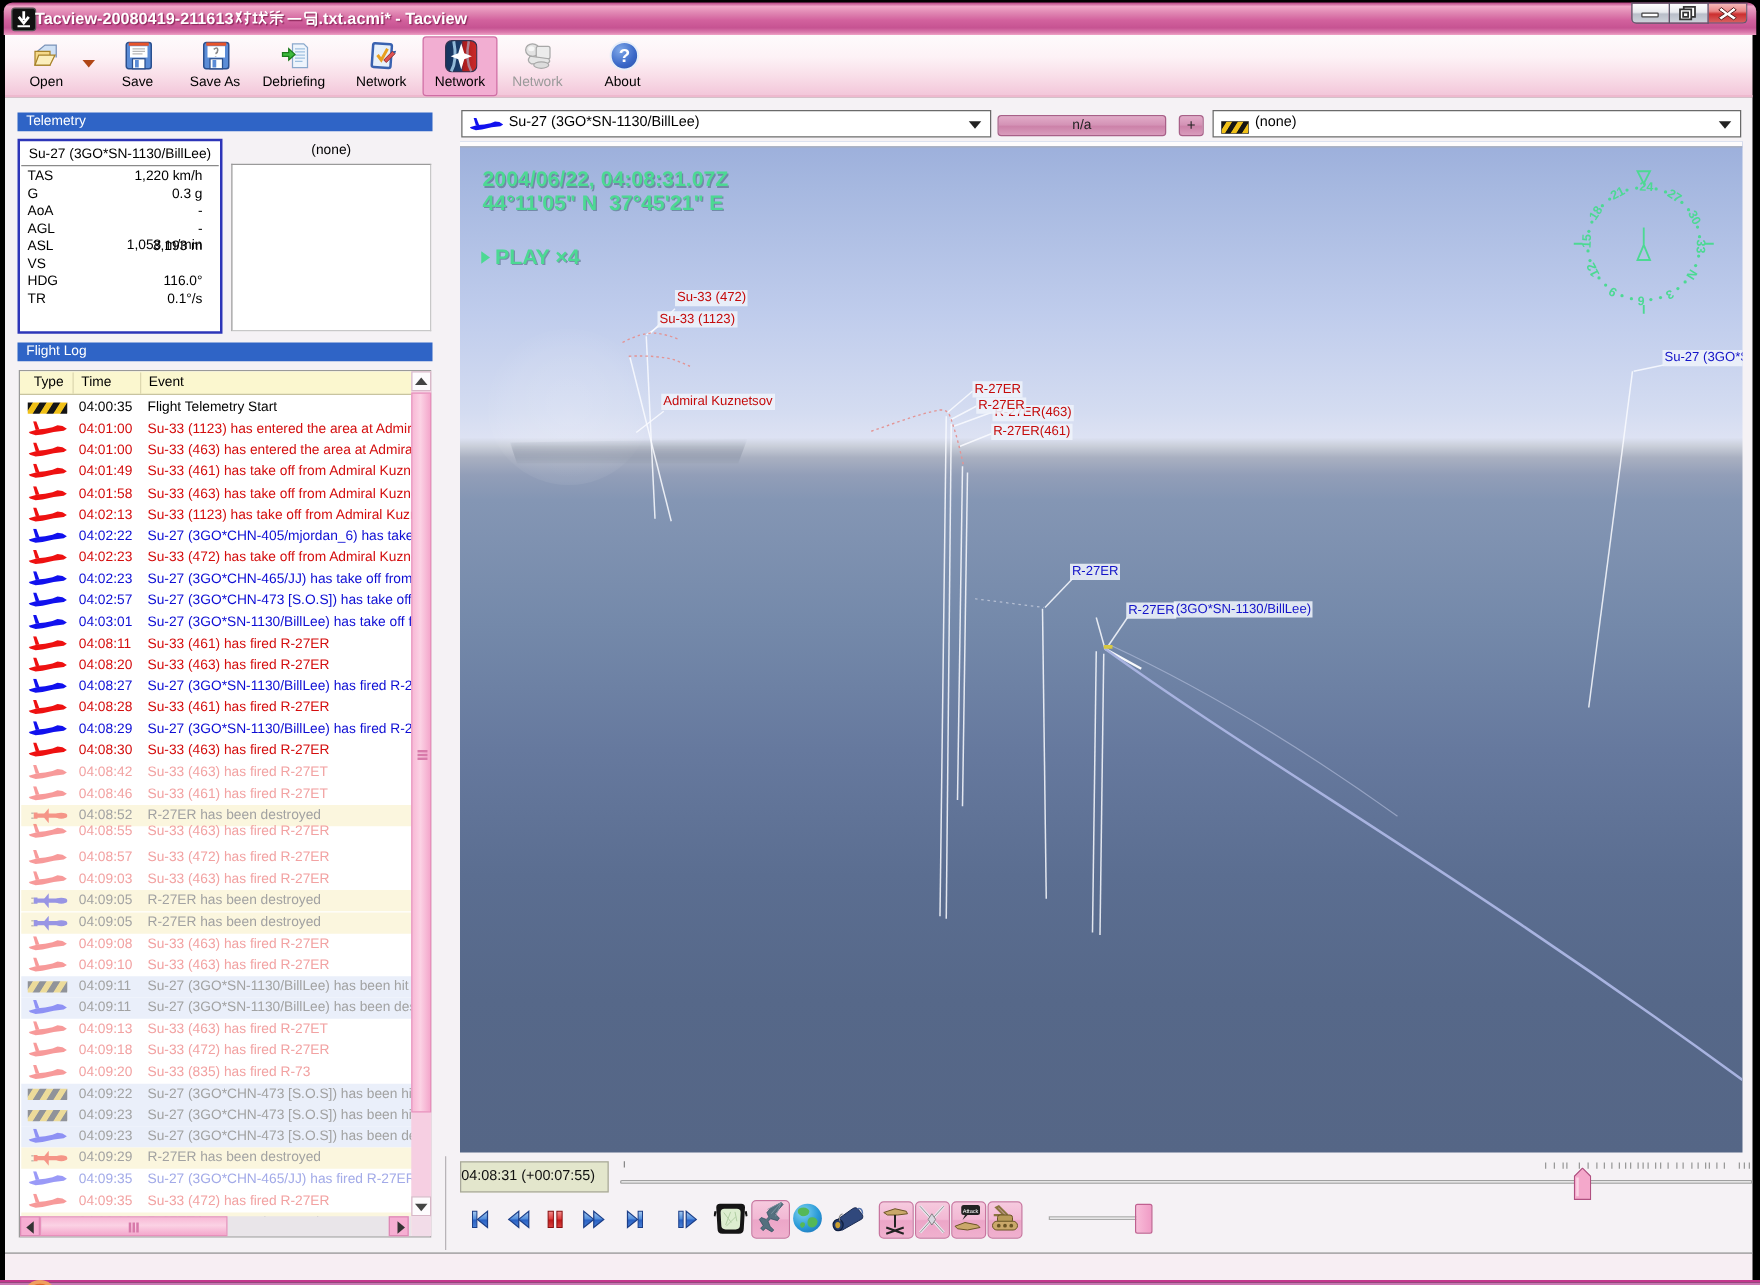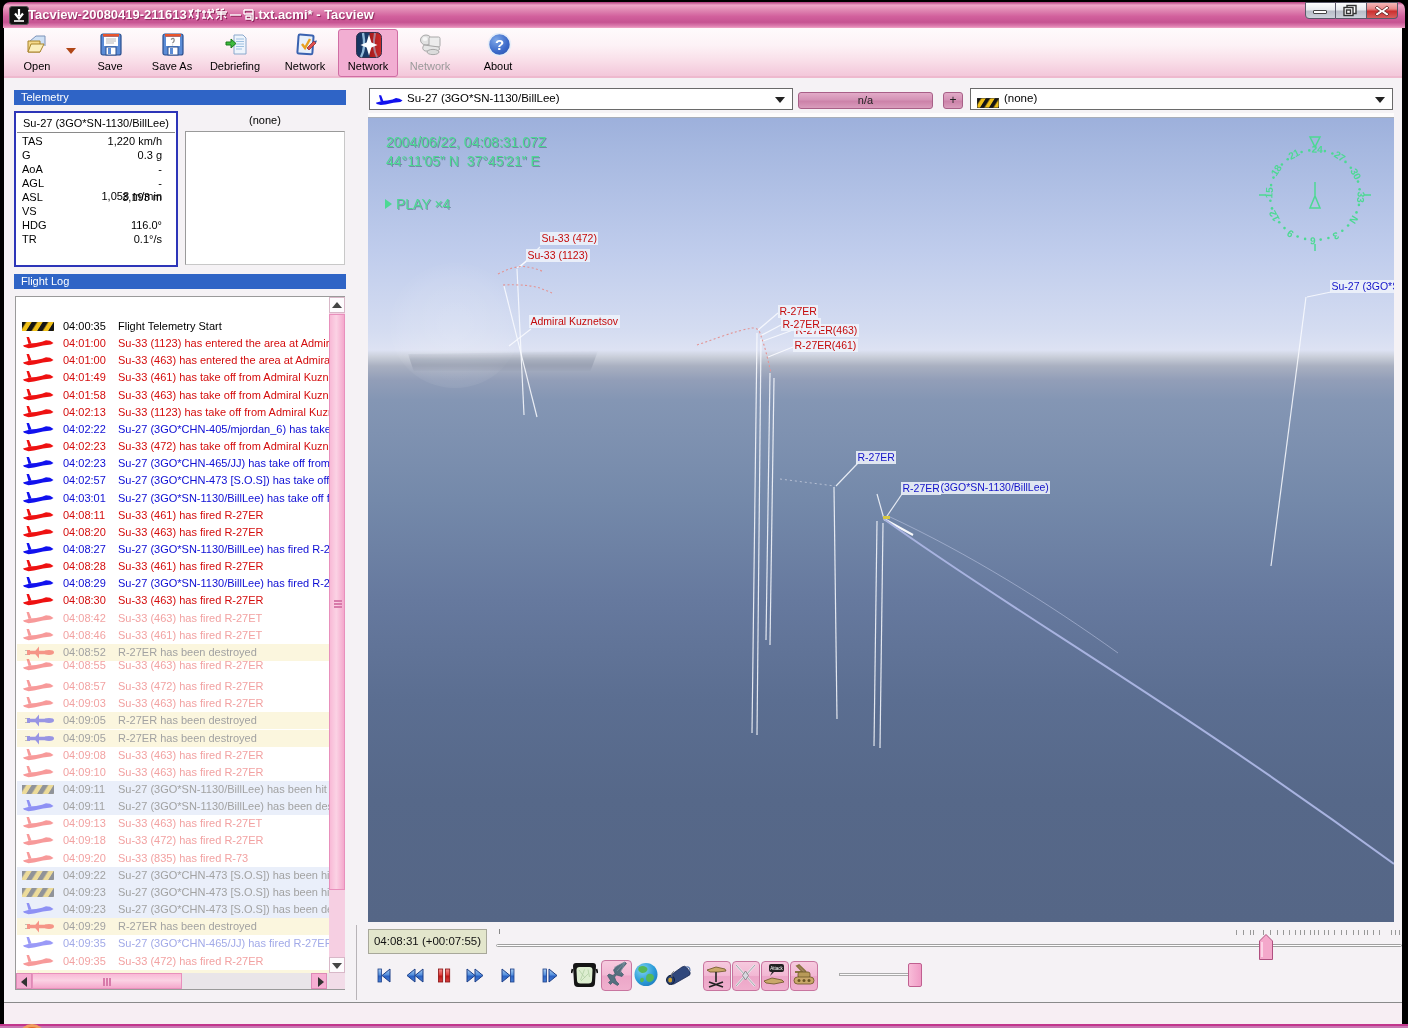--- a/index.html
+++ b/index.html
@@ -7,21 +7,21 @@
 .tbtn{position:absolute;top:29px;height:48px;text-align:center;color:#000;font-size:11px}
 .tbtn .lbl{position:absolute;left:0;right:0;top:31px;font-size:11px;white-space:nowrap}
 .hdr{position:absolute;background:#2f64c6;color:#fff;font-size:11px;line-height:15px;padding-left:7px}
 .logrow{position:absolute;left:1px;width:313px;height:17px;font-size:11px;line-height:17px;white-space:nowrap;overflow:hidden}
 .licon{position:absolute;left:5px;top:2px;width:32px;height:13px}
 .ltime{position:absolute;left:46px;top:0}
 .levent{position:absolute;left:101px;top:0;width:212px;overflow:hidden}
 .lab3d{position:absolute;font-size:10.5px;line-height:12.5px;padding:0 1.5px;background:rgba(238,242,250,0.88);white-space:nowrap}
 .red3d{color:#c40b0b}
 .blue3d{color:#1414c8}
-.grtxt{position:absolute;color:#4cd993;font-weight:normal;font-size:14px;
+.grtxt{position:absolute;color:#4cd993;font-weight:bold;font-size:17px;
  text-shadow:1px 1px 0 rgba(60,90,110,0.5);white-space:nowrap}
 </style></head><body>
 <div id="win" style="position:absolute;left:0;top:0;width:1408px;height:1028px;background:#000">
 
 <div style="position:absolute;left:3px;top:2px;width:1402px;height:26px;border-radius:7px 7px 0 0;
  background:linear-gradient(#b23b7d 0%,#f0a6c8 12%,#e189b4 30%,#d2619d 55%,#c65392 78%,#dc7cae 92%,#efa3c6 100%)"></div>
 <div style="position:absolute;left:9px;top:6px;width:20px;height:19px;background:#111;border:1px solid #555;border-radius:3px">
  <svg width="18" height="17" viewBox="0 0 18 17">
   <path d="M9 2 L9 9 M5 6.5 L9 11.5 L13 6.5" stroke="#fff" stroke-width="2.2" fill="none"></path>
   <path d="M4 14 h10" stroke="#fff" stroke-width="1.6"></path>
@@ -176,20 +176,27 @@
       <div style="position:absolute;right:16px;top:79px;font-size:11px">1,058 m/min</div>
       <div style="position:absolute;left:8px;top:108px;font-size:11px">HDG</div>
       <div style="position:absolute;right:16px;top:108px;font-size:11px">116.0°</div>
       <div style="position:absolute;left:8px;top:122px;font-size:11px">TR</div>
       <div style="position:absolute;right:16px;top:122px;font-size:11px">0.1°/s</div>
     </div>
 <div style="position:absolute;left:185px;top:114px;width:160px;text-align:center;font-size:11px">(none)</div>
 <div style="position:absolute;left:185px;top:131px;width:160px;height:134px;background:#fff;border:1px solid #9a9a9a;border-bottom-color:#c8c8c8;border-right-color:#c8c8c8"></div>
 
 <div style="position:absolute;left:15px;top:296px;width:330px;height:694px;background:#fff;border:1px solid #9a9a9a;overflow:hidden">
+ <div style="position:absolute;left:0;top:0;width:328px;height:19px;background:#fbf7cf;border-bottom:1px solid #c8c4a0;font-size:11px">
+  <span style="position:absolute;left:11px;top:3px">Type</span>
+  <span style="position:absolute;left:49px;top:3px">Time</span>
+  <span style="position:absolute;left:103px;top:3px">Event</span>
+  <span style="position:absolute;left:42px;top:1px;height:17px;border-left:1px solid #ddd8b0"></span>
+  <span style="position:absolute;left:96px;top:1px;height:17px;border-left:1px solid #ddd8b0"></span>
+ </div>
  <div class="logrow" style="top:21px;background:transparent;color:#000">
 <div class="licon" style=""><svg width="32" height="13" viewBox="0 0 32 13">
             <defs>
               <pattern id="hz0" width="11" height="9" patternUnits="userSpaceOnUse" patternTransform="skewX(-32)">
                 <rect width="11" height="9" fill="#f0c018"></rect>
                 <rect width="5.5" height="9" fill="#151515"></rect>
               </pattern>
             </defs>
             <rect x="0" y="2" width="32" height="9" fill="url(#hz0)"></rect>
           </svg></div>
@@ -695,21 +702,21 @@
         </g>
         <g stroke="#4cd993" stroke-width="1.5" fill="none">
           <path d="M942 24 L952 24 L947 34 Z"></path>
           <path d="M891 82 h7 M996 82 h7 M947 131 v7"></path>
           <path d="M947 69 L947 83 M942 95 L952 95 L947 83 Z"></path>
         </g>
       </svg>
 </div>
 
 <div style="position:absolute;left:368px;top:929px;width:119px;height:25px;background:#e3e6cc;border:1px solid #a8a89a;
- font-size:11.5px;line-height:23px;text-align:center;color:#111">04:08:31 (+00:07:55)</div>
+ font-size:11.5px;line-height:23px;text-align:left;color:#111">04:08:31 (+00:07:55)</div>
 <div style="position:absolute;left:496px;top:944px;width:906px;height:3px;background:#fdfdfd;border:1px solid #a0a0a0;border-radius:2px"></div>
 <div style="position:absolute;left:499px;top:929px;width:1px;height:5px;background:#888"></div>
 <div style="position:absolute;left:1236px;top:930px;width:1px;height:5px;background:#999"></div>
     <div style="position:absolute;left:1243px;top:930px;width:1px;height:5px;background:#999"></div>
     <div style="position:absolute;left:1250px;top:930px;width:1px;height:5px;background:#999"></div>
     <div style="position:absolute;left:1253px;top:930px;width:1px;height:5px;background:#999"></div>
     <div style="position:absolute;left:1263px;top:930px;width:1px;height:5px;background:#999"></div>
     <div style="position:absolute;left:1270px;top:930px;width:1px;height:5px;background:#999"></div>
     <div style="position:absolute;left:1277px;top:930px;width:1px;height:5px;background:#999"></div>
     <div style="position:absolute;left:1283px;top:930px;width:1px;height:5px;background:#999"></div>

